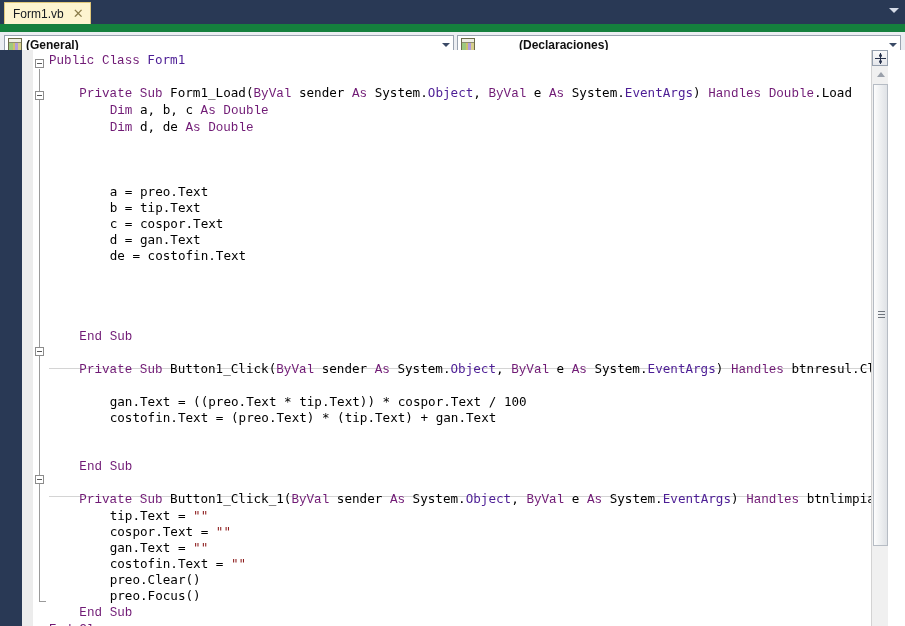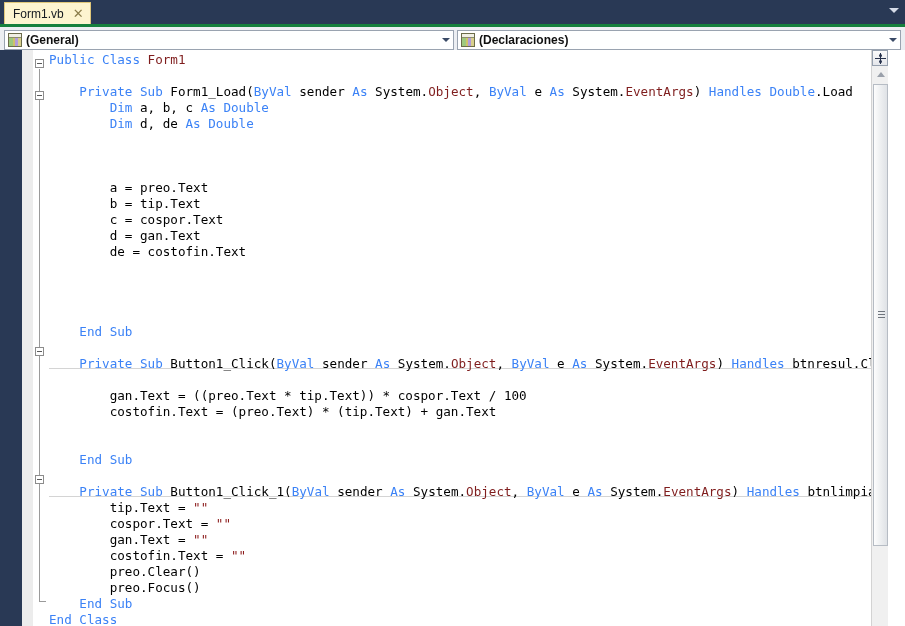--- a/index.html
+++ b/index.html
@@ -73,39 +73,39 @@
     border-right: 5px solid transparent;
     border-top: 5px solid #d6dce8;
   }
 
   
   .navbar {
     position: absolute;
     left: 0; top: 24px;
     width: 905px; height: 26px;
     background: #eceef2;
-    border-top: 3px solid #15803d;
+    border-top: 8px solid #15803d;
     box-sizing: border-box;
   }
   .nav-combo {
     position: absolute;
     top: 3px;
     height: 20px;
     background: #ffffff;
     border: 1px solid #9aa3b0;
     box-sizing: border-box;
     display: flex;
     align-items: center;
     font-size: 12px;
     font-weight: bold;
     color: #101010;
     overflow: hidden;
   }
   .nav-combo.left  { left: 4px; width: 450px; }
-  .nav-combo.right { left: 457px; width: 444px; }
+  .nav-combo.right { left: 457px; width: 444px; gap: 40px; }
   .combo-icon {
     width: 14px; height: 14px;
     margin: 0 4px 0 3px;
     flex: 0 0 auto;
     position: relative;
     background: linear-gradient(90deg,
         #9ec97f 0%, #9ec97f 30%,
         #cfc26a 30%, #cfc26a 52%,
         #b39ddb 52%, #b39ddb 74%,
         #d7cf8c 74%, #d7cf8c 100%);
@@ -205,22 +205,22 @@
     top: 2px;
     margin: 0;
     padding: 0;
     font-family: "DejaVu Sans Mono", "Liberation Mono", monospace;
     font-size: 12.6px;
     line-height: 16px;
     color: #000000;
     white-space: pre;
     letter-spacing: 0px;
   }
-  .kw   { color: #3b82f6; }     
-  .typ  { color: #7f1d1d; }     
+  .kw   { color: #701a75; font-family: Liberation Mono, monospace; }     
+  .typ  { color: #4c1d95; }     
   .str  { color: #8b1a1a; }
 
   .sep-line {
     position: absolute;
     left: 16px;
     width: 839px;
     height: 1px;
     background: #d4d4d4;
   }
 

